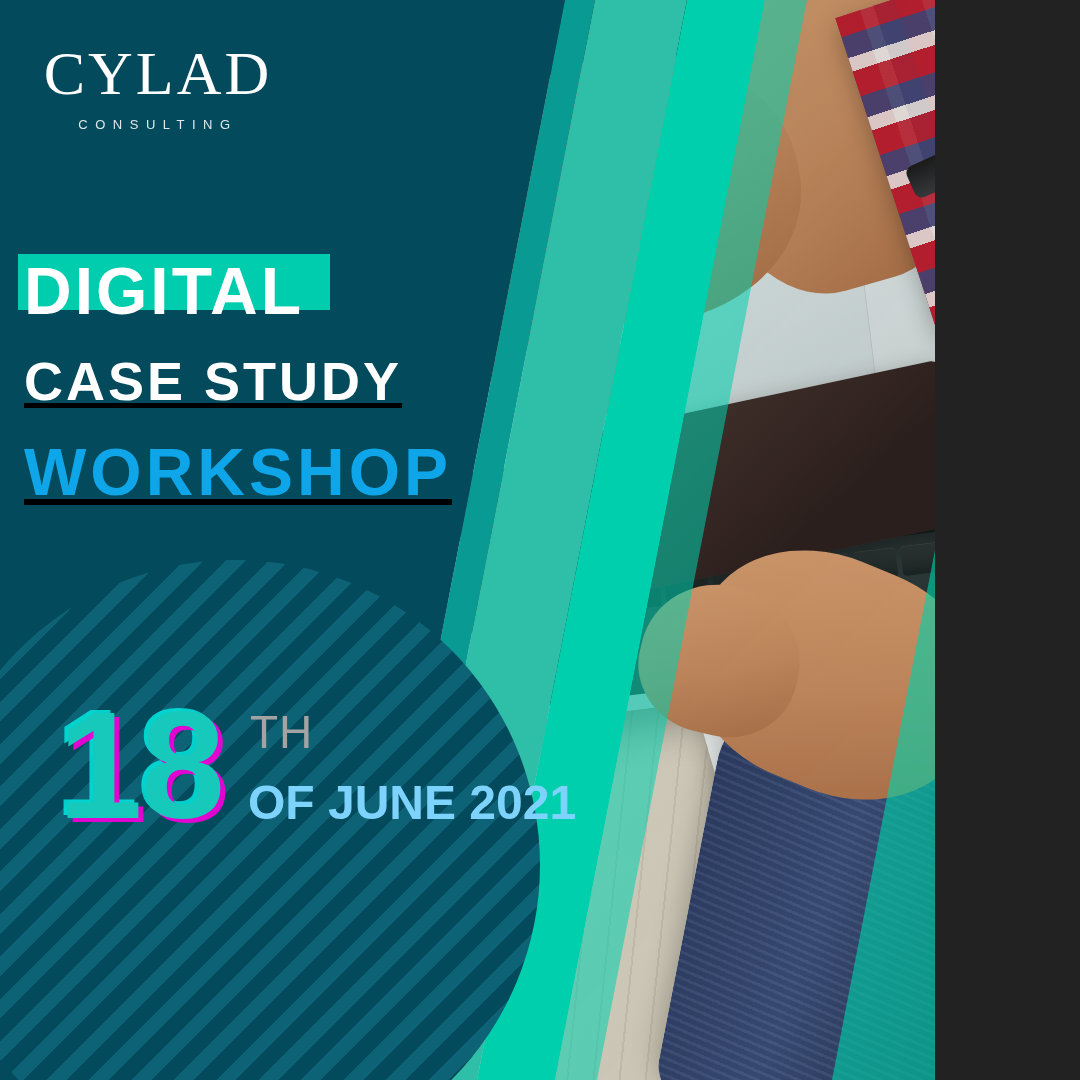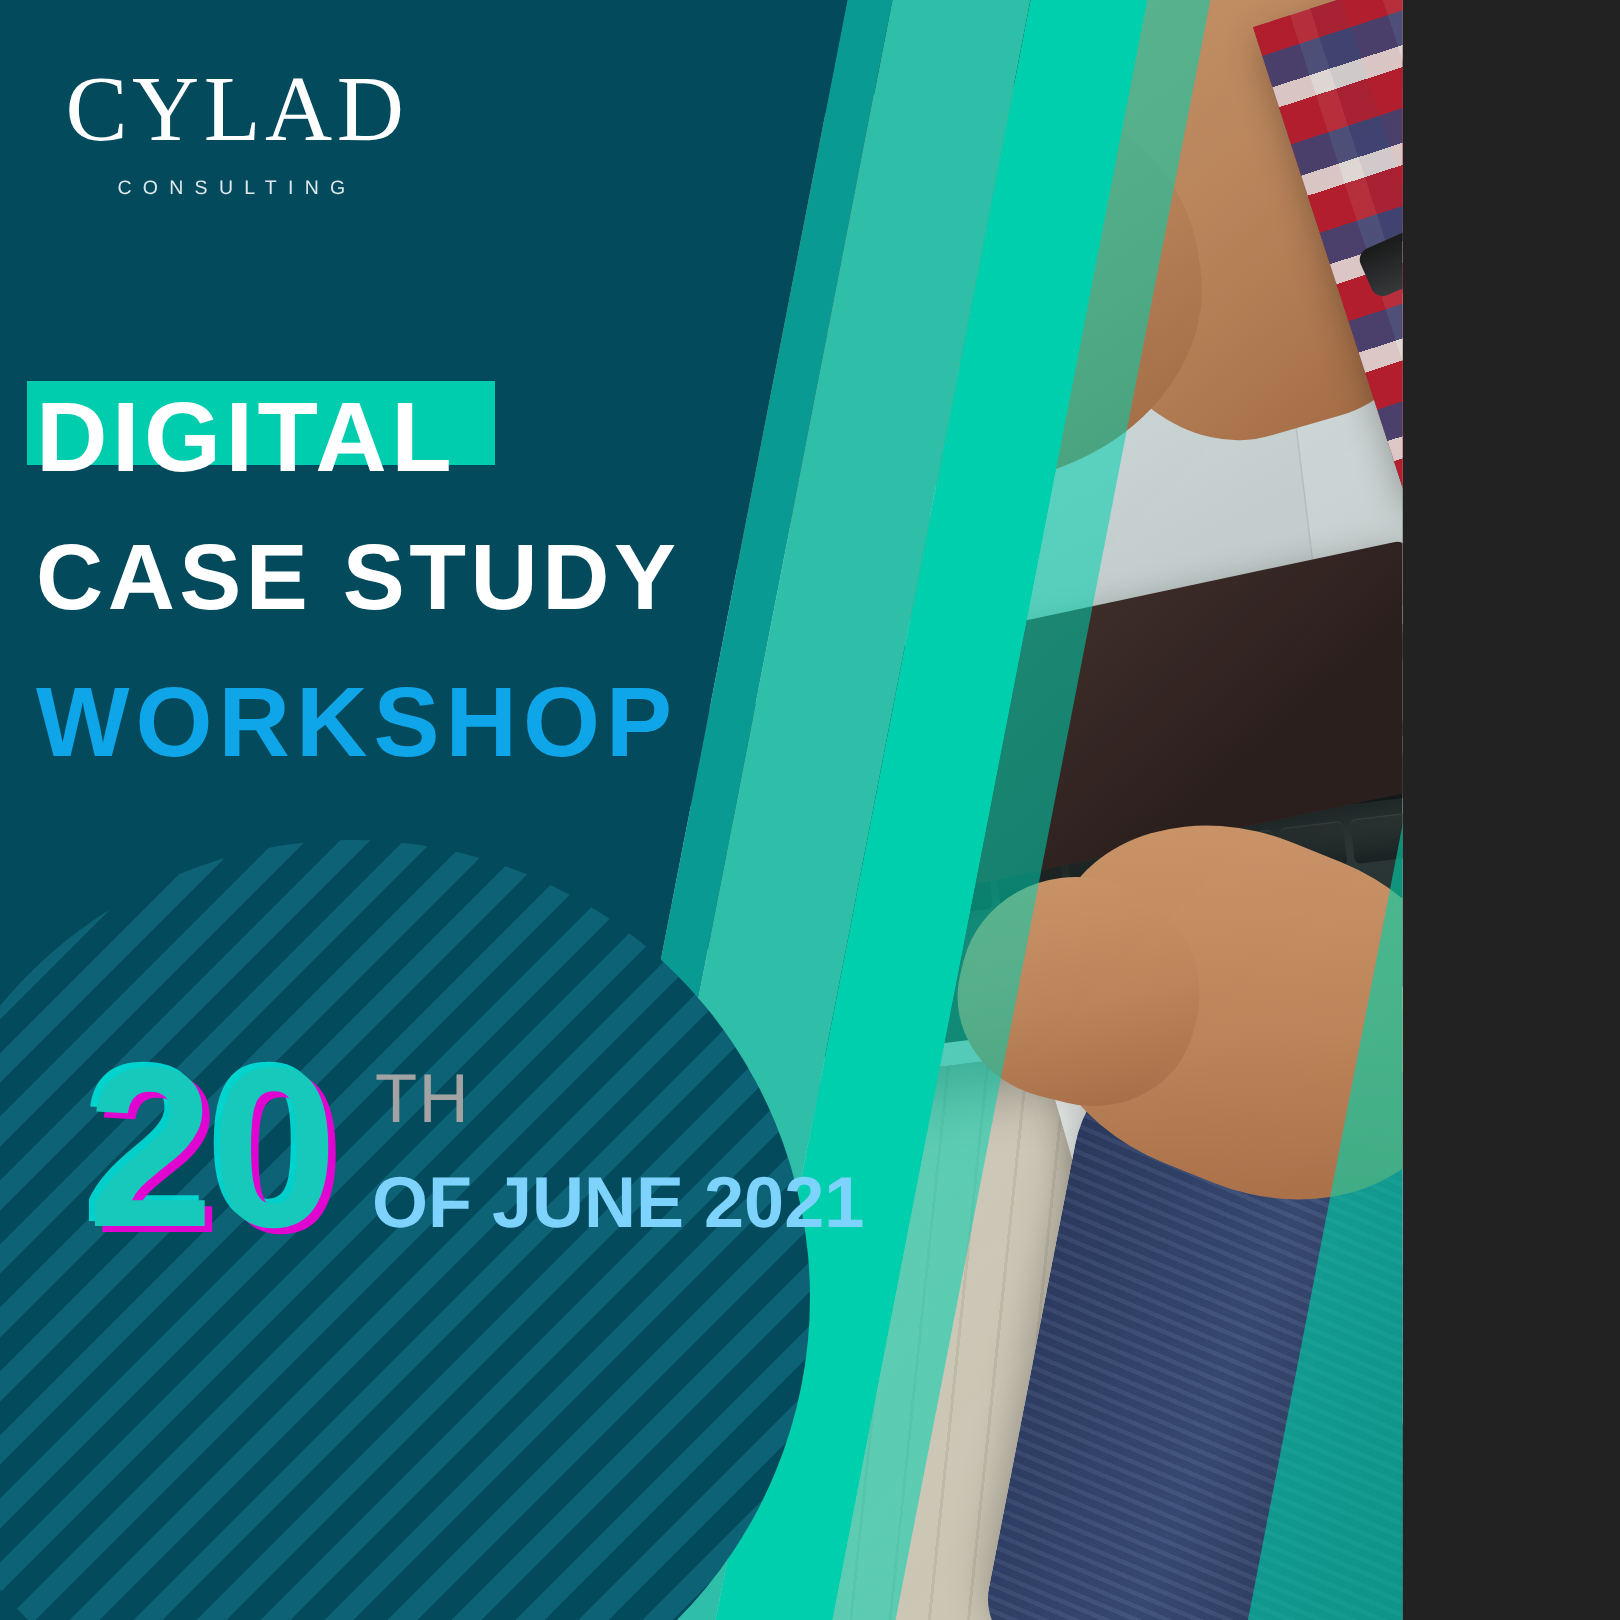--- a/index.html
+++ b/index.html
@@ -288,20 +288,21 @@
     letter-spacing: 7.5px;
     color: #dfe8ea;
     font-weight: 400;
   }
 
   
   .headline {
     position: absolute;
     left: 14px; top: 252px;
     width: 560px;
+    text-decoration: underline;
   }
   .hl-row { line-height: 1.0; }
   .hl-digital {
     display: inline-block;
     position: relative;
     font-size: 66px;
     font-weight: bold;
     letter-spacing: 3px;
     color: #ffffff;
     padding: 6px 10px 4px 10px;
@@ -309,21 +310,21 @@
   .hl-hilite {
     position: absolute;
     left: 4px; top: 2px;
     width: 312px; height: 56px;
     background: #00cdae;
     z-index: 0;
   }
   .hl-digital span { position: relative; z-index: 1; }
   .hl-case {
     margin-top: 22px;
-    font-size: 62px;
+    font-size: 54px;
     font-weight: bold;
     letter-spacing: 3px;
     color: #ffffff;
     padding-left: 10px;
   }
   .hl-workshop {
     margin-top: 22px;
     font-size: 66px;
     font-weight: bold;
     letter-spacing: 4px;
@@ -495,18 +496,18 @@
       <div class="hl-digital">
         <div class="hl-hilite"></div>
         <span>DIGITAL</span>
       </div>
     </div>
     <div class="hl-case">CASE STUDY</div>
     <div class="hl-workshop">WORKSHOP</div>
   </div>
 
   <div class="date-block">
-    <div class="big-day">20</div>
+    <div class="big-day">18</div>
     <div class="th">TH</div>
     <div class="date-rest">OF JUNE 2021</div>
   </div>
 
 </div>
 
 </body></html>

